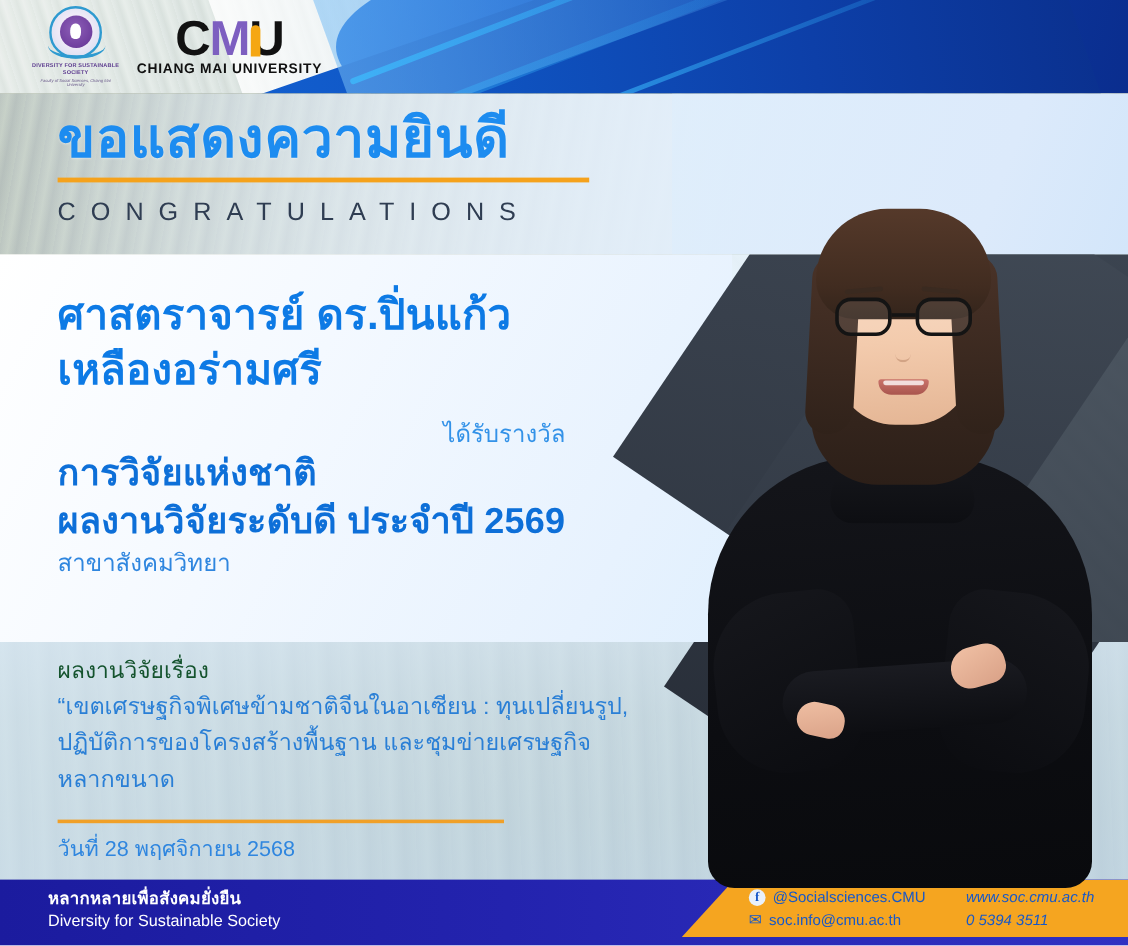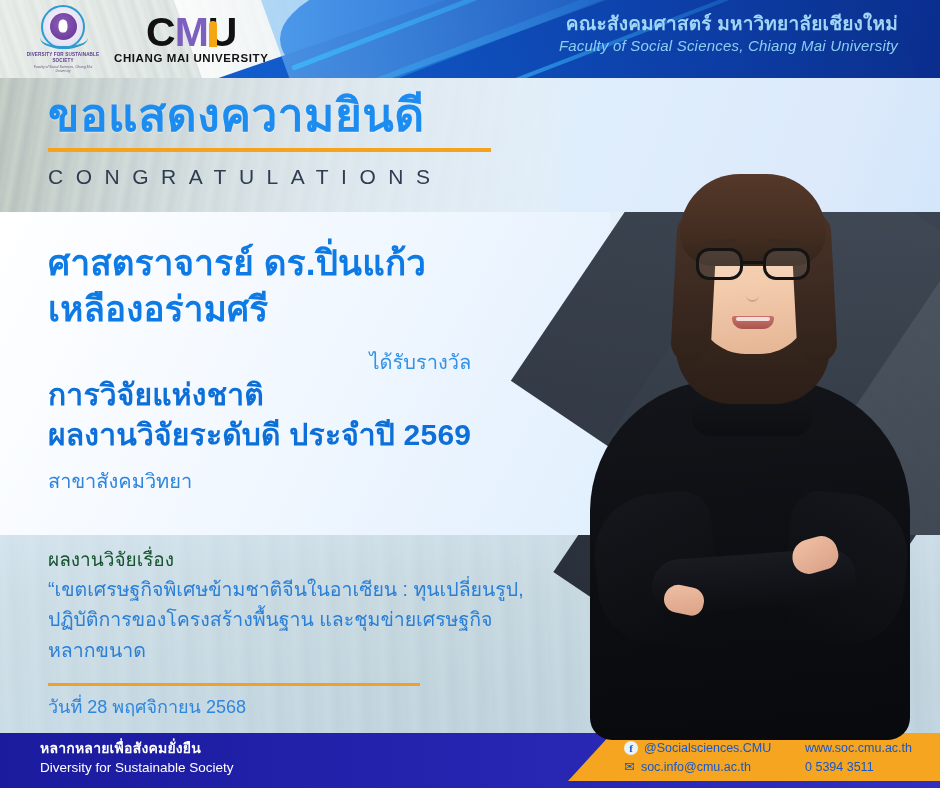--- a/index.html
+++ b/index.html
@@ -158,21 +158,21 @@
   }
 
   #main-text { position: absolute; left: 48px; top: 28px; z-index: 6; }
   .nm-line {
     font-size: 35px; font-weight: bold; color: #0d7ae5; line-height: 1.3; letter-spacing: .2px;
   }
   .lbl-sm { font-size: 20px; color: #3392e8; margin-top: 18px; line-height: 1.3; font-weight: 400; text-align: right; }
   .aw-line {
     font-size: 30px; font-weight: bold; color: #0d6fd8; line-height: 1.32; letter-spacing: .2px;
   }
-  .aw-sub { font-size: 20px; color: #2f86df; margin-top: 14px; line-height: 1.3; }
+  .aw-sub { font-size: 20px; color: #2f86df; margin-top: 3px; line-height: 1.3; }
 
   
   #research {
     position: absolute; left: 0; top: 535px; width: 940px; height: 205px;
     overflow: hidden;
   }
   .rs-photo {
     position: absolute; inset: 0;
     background:
       linear-gradient(180deg, rgba(224,236,246,.82) 0%, rgba(216,231,244,.72) 30%, rgba(206,224,240,.7) 70%, rgba(198,218,236,.75) 100%),
@@ -207,21 +207,21 @@
     position: absolute; right: 0; top: 0; width: 390px; height: 48px;
     background: #f5a520;
     clip-path: polygon(62px 0, 100% 0, 100% 100%, 18px 100%);
   }
   #footer-contacts {
     position: absolute; right: 0; top: 0; width: 330px; height: 48px;
     display: flex; align-items: center; z-index: 4;
   }
   .ct-col { display: flex; flex-direction: column; justify-content: center; gap: 5px; }
   .ct-col.c1 { margin-left: 14px; width: 175px; }
-  .ct-col.c2 { margin-left: 6px; }
+  .ct-col.c2 { margin-left: 6px; font-style: italic; }
   .ct-row { display: flex; align-items: center; gap: 6px; font-size: 12.5px; color: #1758c8; white-space: nowrap; }
   .ic-fb {
     width: 14px; height: 14px; border-radius: 50%; background: #e9f1fb; color: #1758c8;
     font-size: 11px; font-weight: bold; display: flex; align-items: center; justify-content: center;
     font-family: "Liberation Serif", serif;
   }
   .ic-mail { font-size: 13px; color: #1758c8; line-height: 1; }
   .ct-plain { font-size: 12.5px; color: #1758c8; white-space: nowrap; }
 
   
@@ -340,24 +340,20 @@
       <div class="cmu-logo">
         <div class="cmu-letters">
           <span class="cmu-c">C</span>
           <span class="cmu-m">M</span>
           <span class="cmu-u">U</span>
         </div>
         <div class="cmu-sub">CHIANG MAI UNIVERSITY</div>
       </div>
     </div>
 
-    <div id="hdr-text">
-      <div class="hdr-th">คณะสังคมศาสตร์ มหาวิทยาลัยเชียงใหม่</div>
-      <div class="hdr-en">Faculty of Social Sciences, Chiang Mai University</div>
-    </div>
   </div>
 
   <div id="congrats">
     <div class="cg-photo"></div>
     <div class="cg-fade"></div>
     <div class="cg-right"></div>
     <div id="cg-inner">
       <div id="cg-thai">ขอแสดงความยินดี</div>
       <div id="cg-rule"></div>
       <div id="cg-en">CONGRATULATIONS</div>

